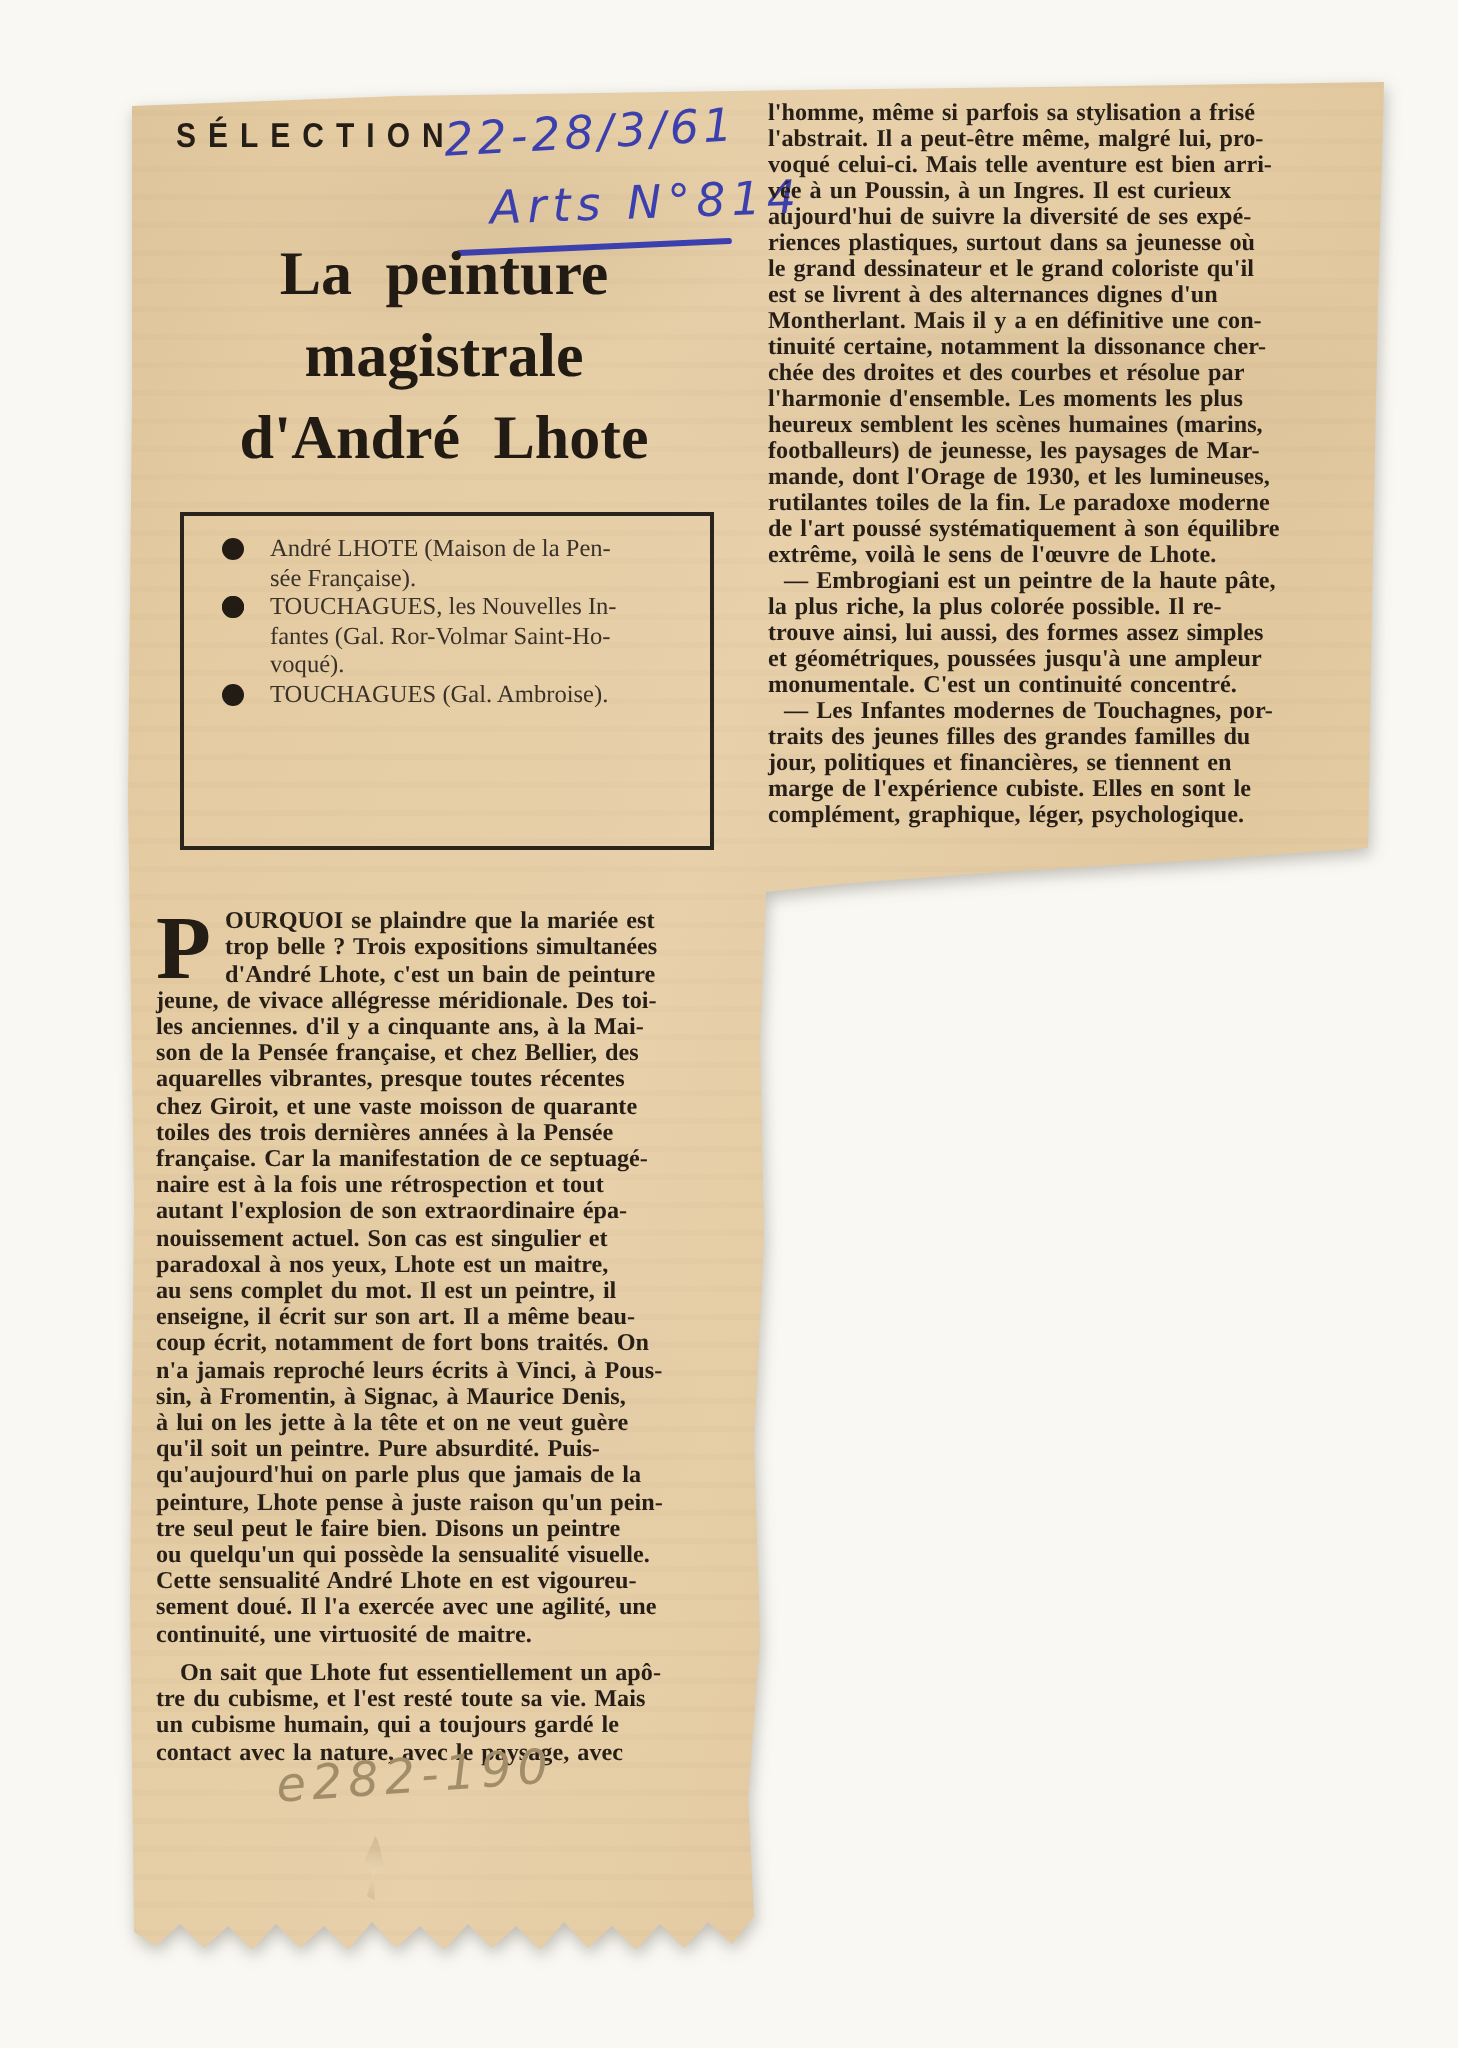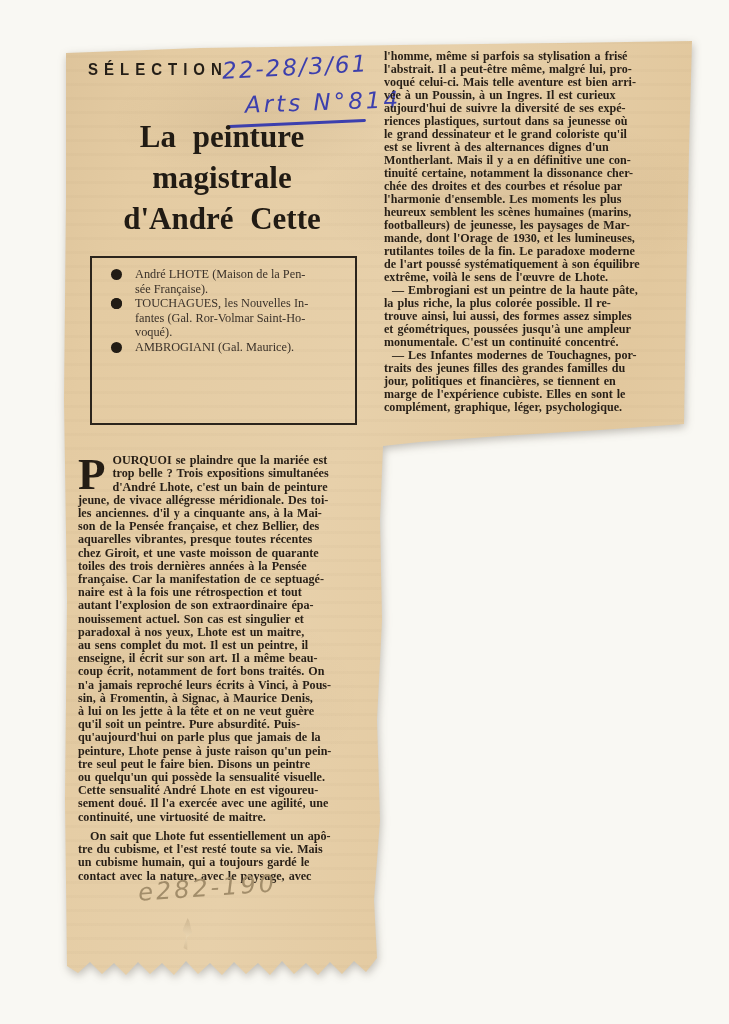--- a/index.html
+++ b/index.html
@@ -132,40 +132,40 @@
     <div class="clipping">
 
       <div class="sel">SÉLECTION</div>
 
       <div class="hw date">22-28/3/61</div>
       <div class="hw ref">Arts N°814</div>
       <div class="hw-underline"></div>
 
       <h1 class="title">La peinture
 magistrale
-d'André Cette</h1>
+d'André Lhote</h1>
 
       <div class="box">
         <div class="box-item">
           <span class="bullet"></span>
           <span class="box-text">André LHOTE (Maison de la Pen-
 sée Française).</span>
         </div>
         <div class="box-item">
           <span class="bullet"></span>
         </div>
         <div class="box-item">
           <span class="bullet"></span>
           <span class="box-text">TOUCHAGUES, les Nouvelles In-
 fantes (Gal. Ror-Volmar Saint-Ho-
 voqué).</span>
         </div>
         <div class="box-item">
           <span class="bullet"></span>
-          <span class="box-text">AMBROGIANI (Gal. Maurice).</span>
+          <span class="box-text">TOUCHAGUES (Gal. Ambroise).</span>
         </div>
       </div>
 
       <div class="col col-left">
         <div class="para p1">
           <span class="dropcap">P</span><span class="p1text">OURQUOI se plaindre que la mariée est
 trop belle ? Trois expositions simultanées
 d'André Lhote, c'est un bain de peinture
 jeune, de vivace allégresse méridionale. Des toi-
 les anciennes. d'il y a cinquante ans, à la Mai-

